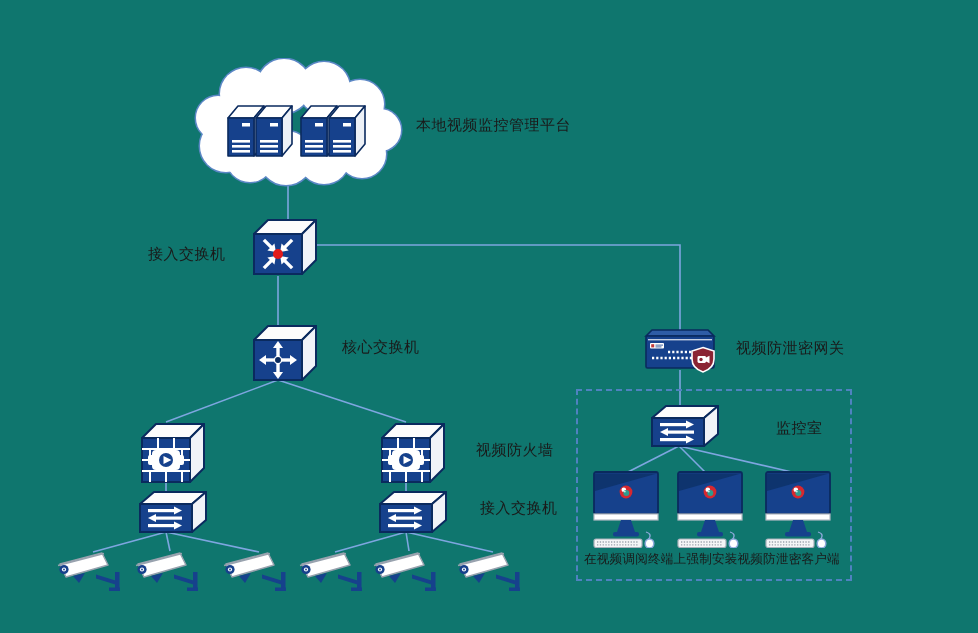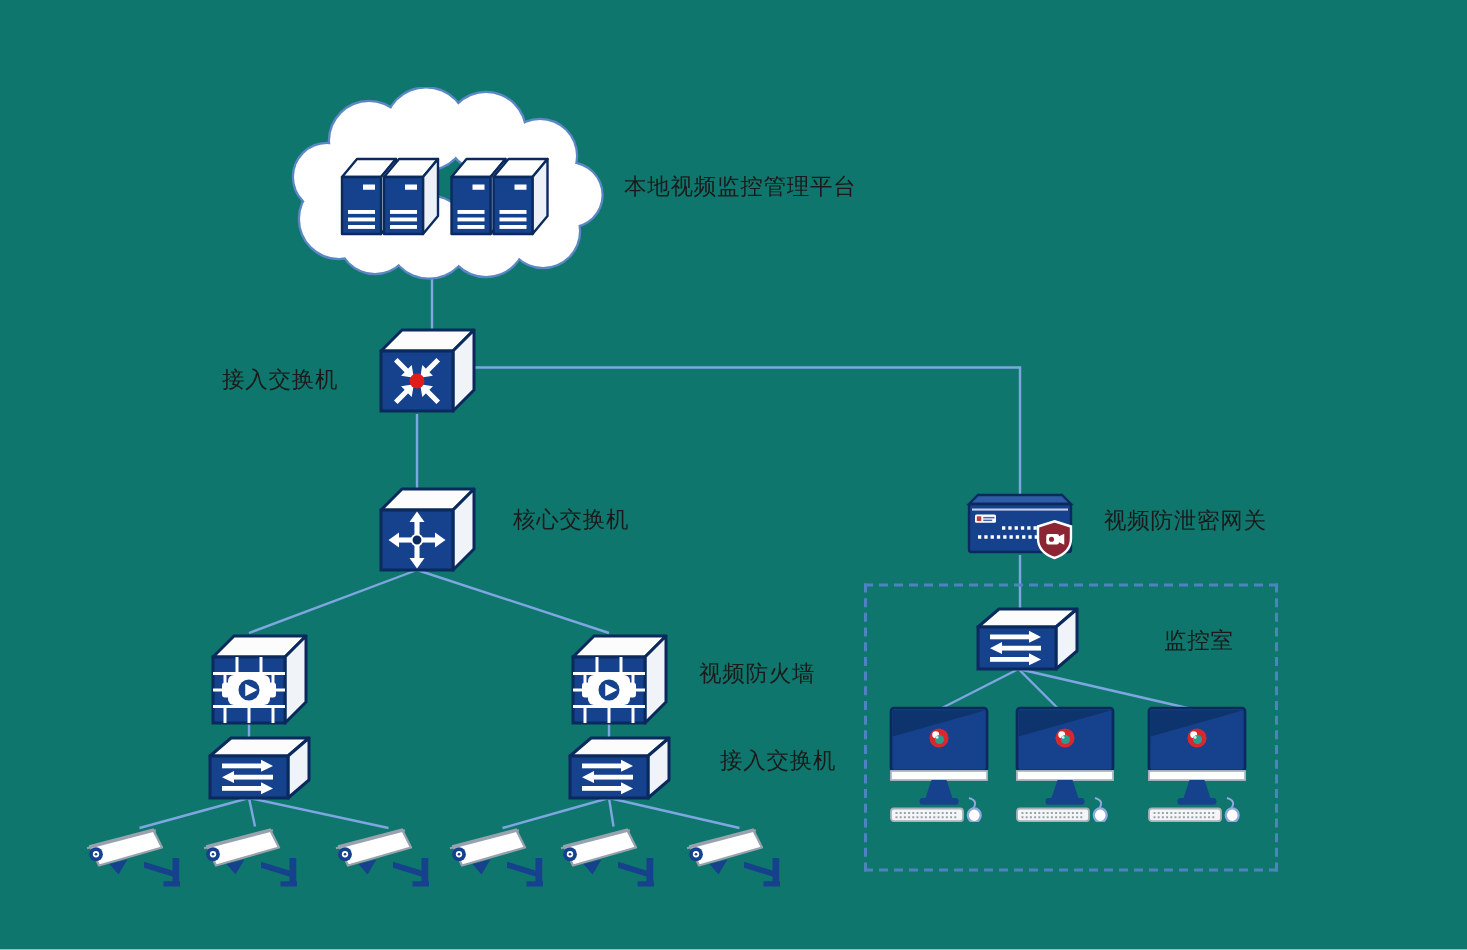--- a/index.html
+++ b/index.html
@@ -340,18 +340,19 @@
     </div>
   <div class="abs" style="left:760px;top:470px">
     <svg width="76" height="78">
         <use href="#sym-monitor"></use>
       </svg>
     </div>
 
   <div class="abs label" style="left:416px;top:116px">本地视频监控管理平台</div>
   <div class="abs label" style="left:148px;top:245px">接入交换机</div>
   <div class="abs label" style="left:342px;top:338px">核心交换机</div>
-  <div class="abs label" style="left:466px;top:441px">视频防火墙</div>
+  <div class="abs label" style="left:476px;top:441px">视频防火墙</div>
   <div class="abs label" style="left:480px;top:499px">接入交换机</div>
   <div class="abs label" style="left:736px;top:339px">视频防泄密网关</div>
   <div class="abs label" style="left:776px;top:419px">监控室</div>
+  <div class="abs note" style="left:584px;top:551px">在视频调阅终端上强制安装视频防泄密客户端</div>
 
 </div>
 
 </body></html>

